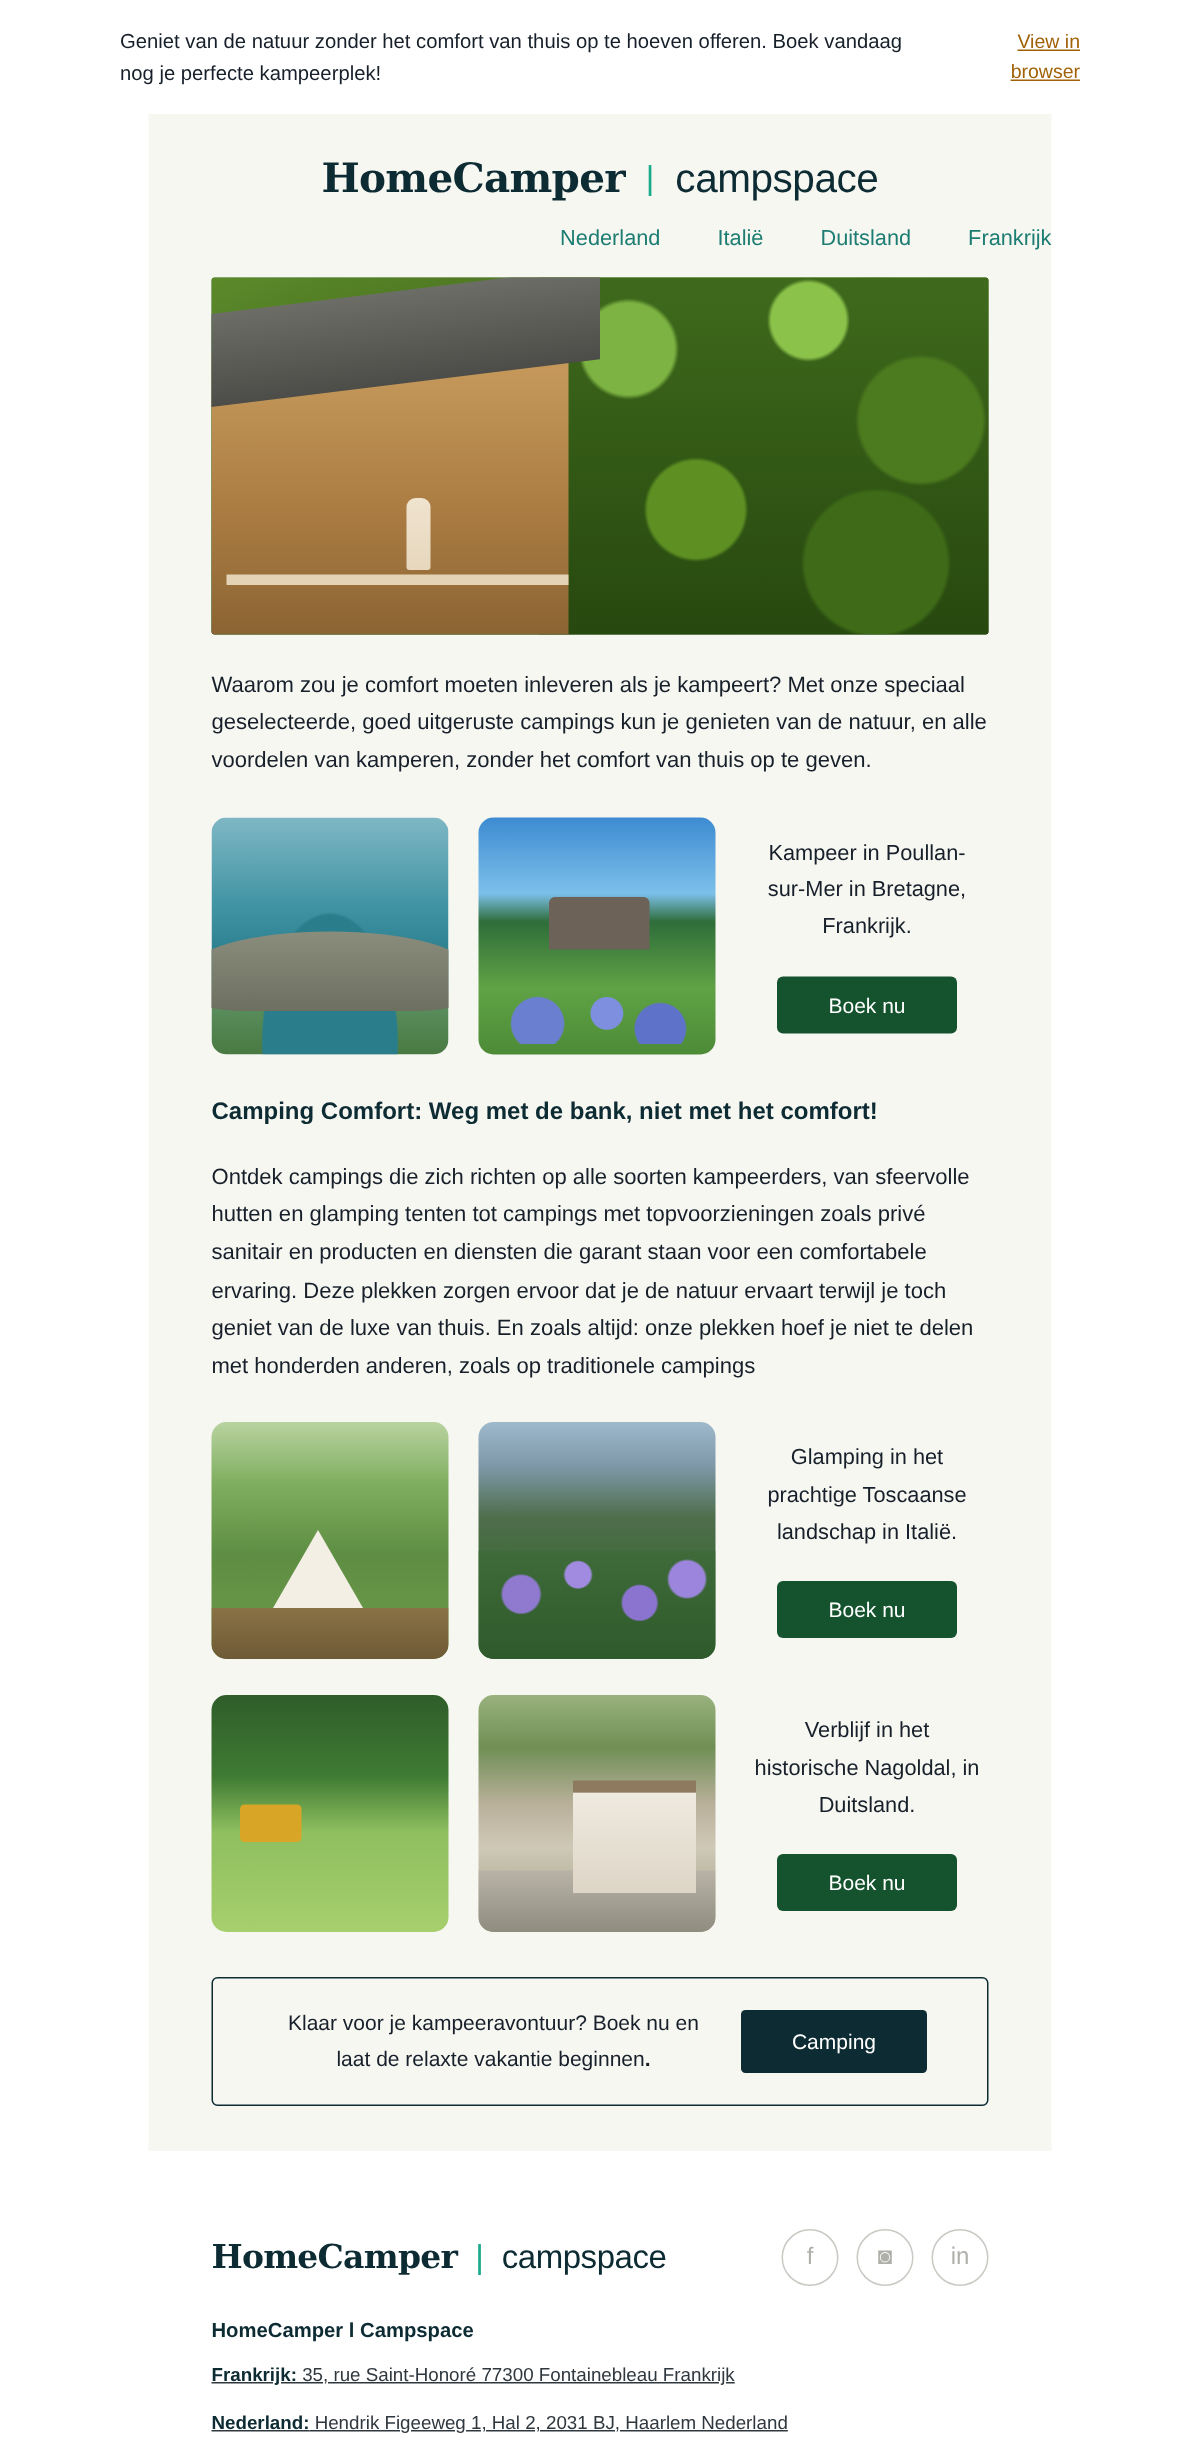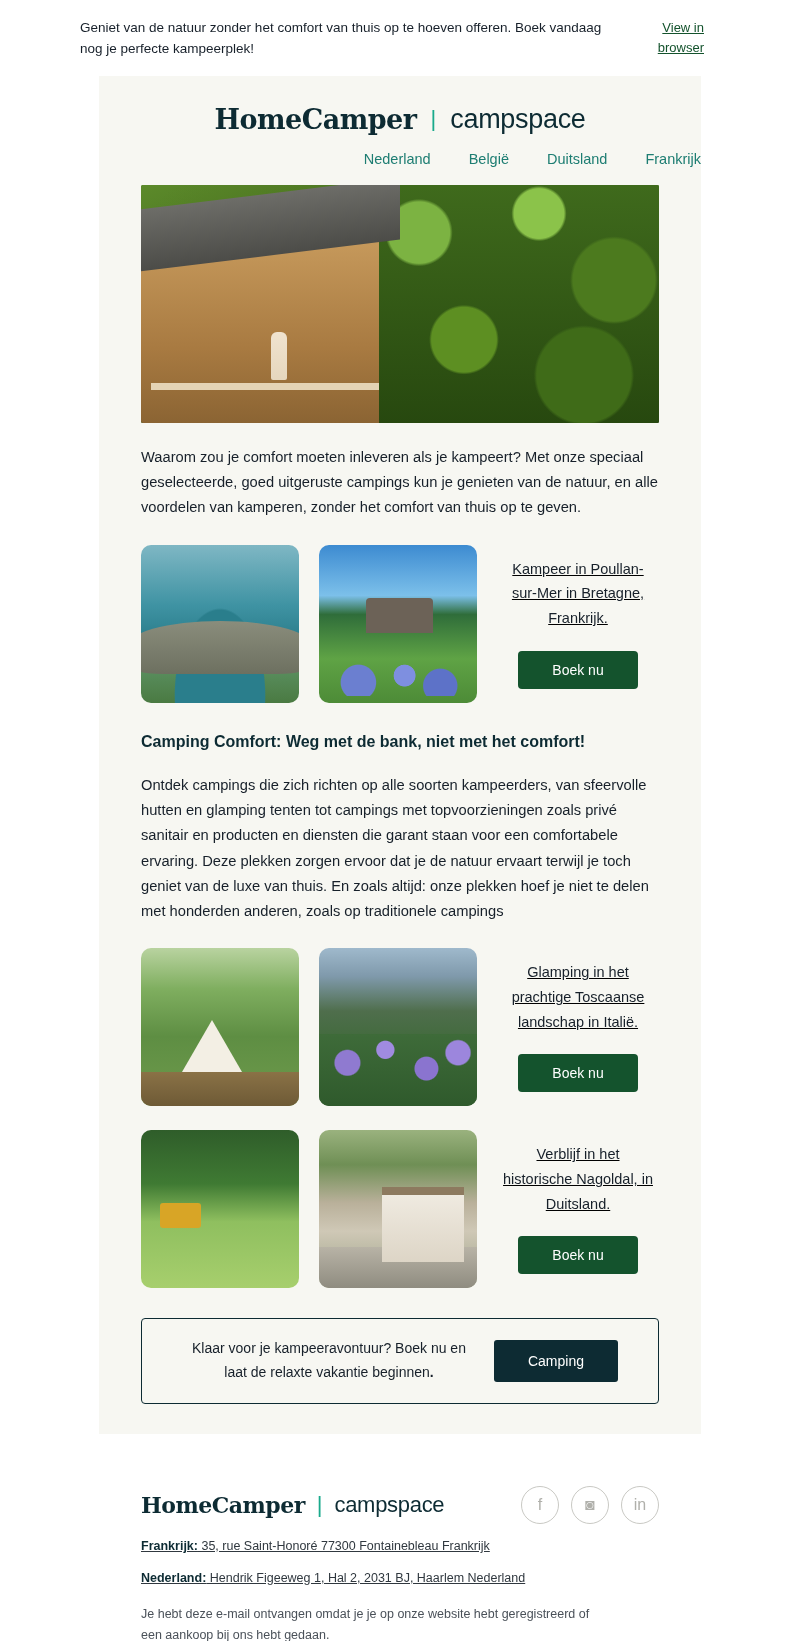--- a/index.html
+++ b/index.html
@@ -15,34 +15,35 @@
   .page {
     width: 800px;
     min-height: 1641px;
     background: #ffffff;
     position: relative;
   }
 
   
   .preheader {
     display: flex;
+    justify-content: space-between;
     align-items: flex-start;
     padding: 18px 80px 16px 80px;
     gap: 24px;
   }
   .preheader-text {
     font-size: 13.5px;
     line-height: 1.55;
     color: #17202a;
     max-width: 530px;
   }
   .view-browser {
     font-size: 13px;
     line-height: 1.5;
-    color: #14532d;
+    color: #a16207;
     text-decoration: underline;
     text-align: right;
     width: 70px;
     flex: none;
     cursor: pointer;
   }
 
   
   .card {
     width: 602px;
@@ -173,21 +174,20 @@
     color: #0d2b33;
   }
 
   
   .feature {
     width: 518px;
     margin: 24px auto 0 auto;
     display: flex;
     gap: 20px;
     align-items: flex-start;
-    text-decoration: underline;
   }
   .thumb {
     width: 158px;
     height: 158px;
     border-radius: 10px;
     overflow: hidden;
     flex: none;
     position: relative;
   }
   .feature-text {
@@ -413,21 +413,21 @@
     <div class="brand">
       <div class="brand-row">
         <span class="brand-home">HomeCamper</span>
         <span class="brand-sep">|</span>
         <span class="brand-camp">campspace</span>
       </div>
     </div>
 
     <div class="nav">
       <a>Nederland</a>
-      <a>België</a>
+      <a>Italië</a>
       <a>Duitsland</a>
       <a>Frankrijk</a>
     </div>
 
     <div class="hero">
       <div class="sky"></div>
       <div class="foliage"></div>
       <div class="cabin"></div>
       <div class="roof"></div>
       <div class="person"></div>
@@ -483,20 +483,21 @@
         <span class="brand-sep">|</span>
         <span class="brand-camp">campspace</span>
       </div>
       <div class="socials">
         <div class="social">f</div>
         <div class="social">◙</div>
         <div class="social">in</div>
       </div>
     </div>
 
+    <div class="footer-company">HomeCamper l Campspace</div>
 
     <div class="footer-addr">
       <b>Frankrijk:</b><span> 35, rue Saint-Honoré 77300 Fontainebleau Frankrijk</span>
     </div>
 
     <div class="footer-addr">
       <b>Nederland:</b><span> Hendrik Figeeweg 1, Hal 2, 2031 BJ, Haarlem Nederland</span>
     </div>
 
     <div class="footer-note">Je hebt deze e-mail ontvangen omdat je je op onze website hebt geregistreerd of een aankoop bij ons hebt gedaan.</div>

